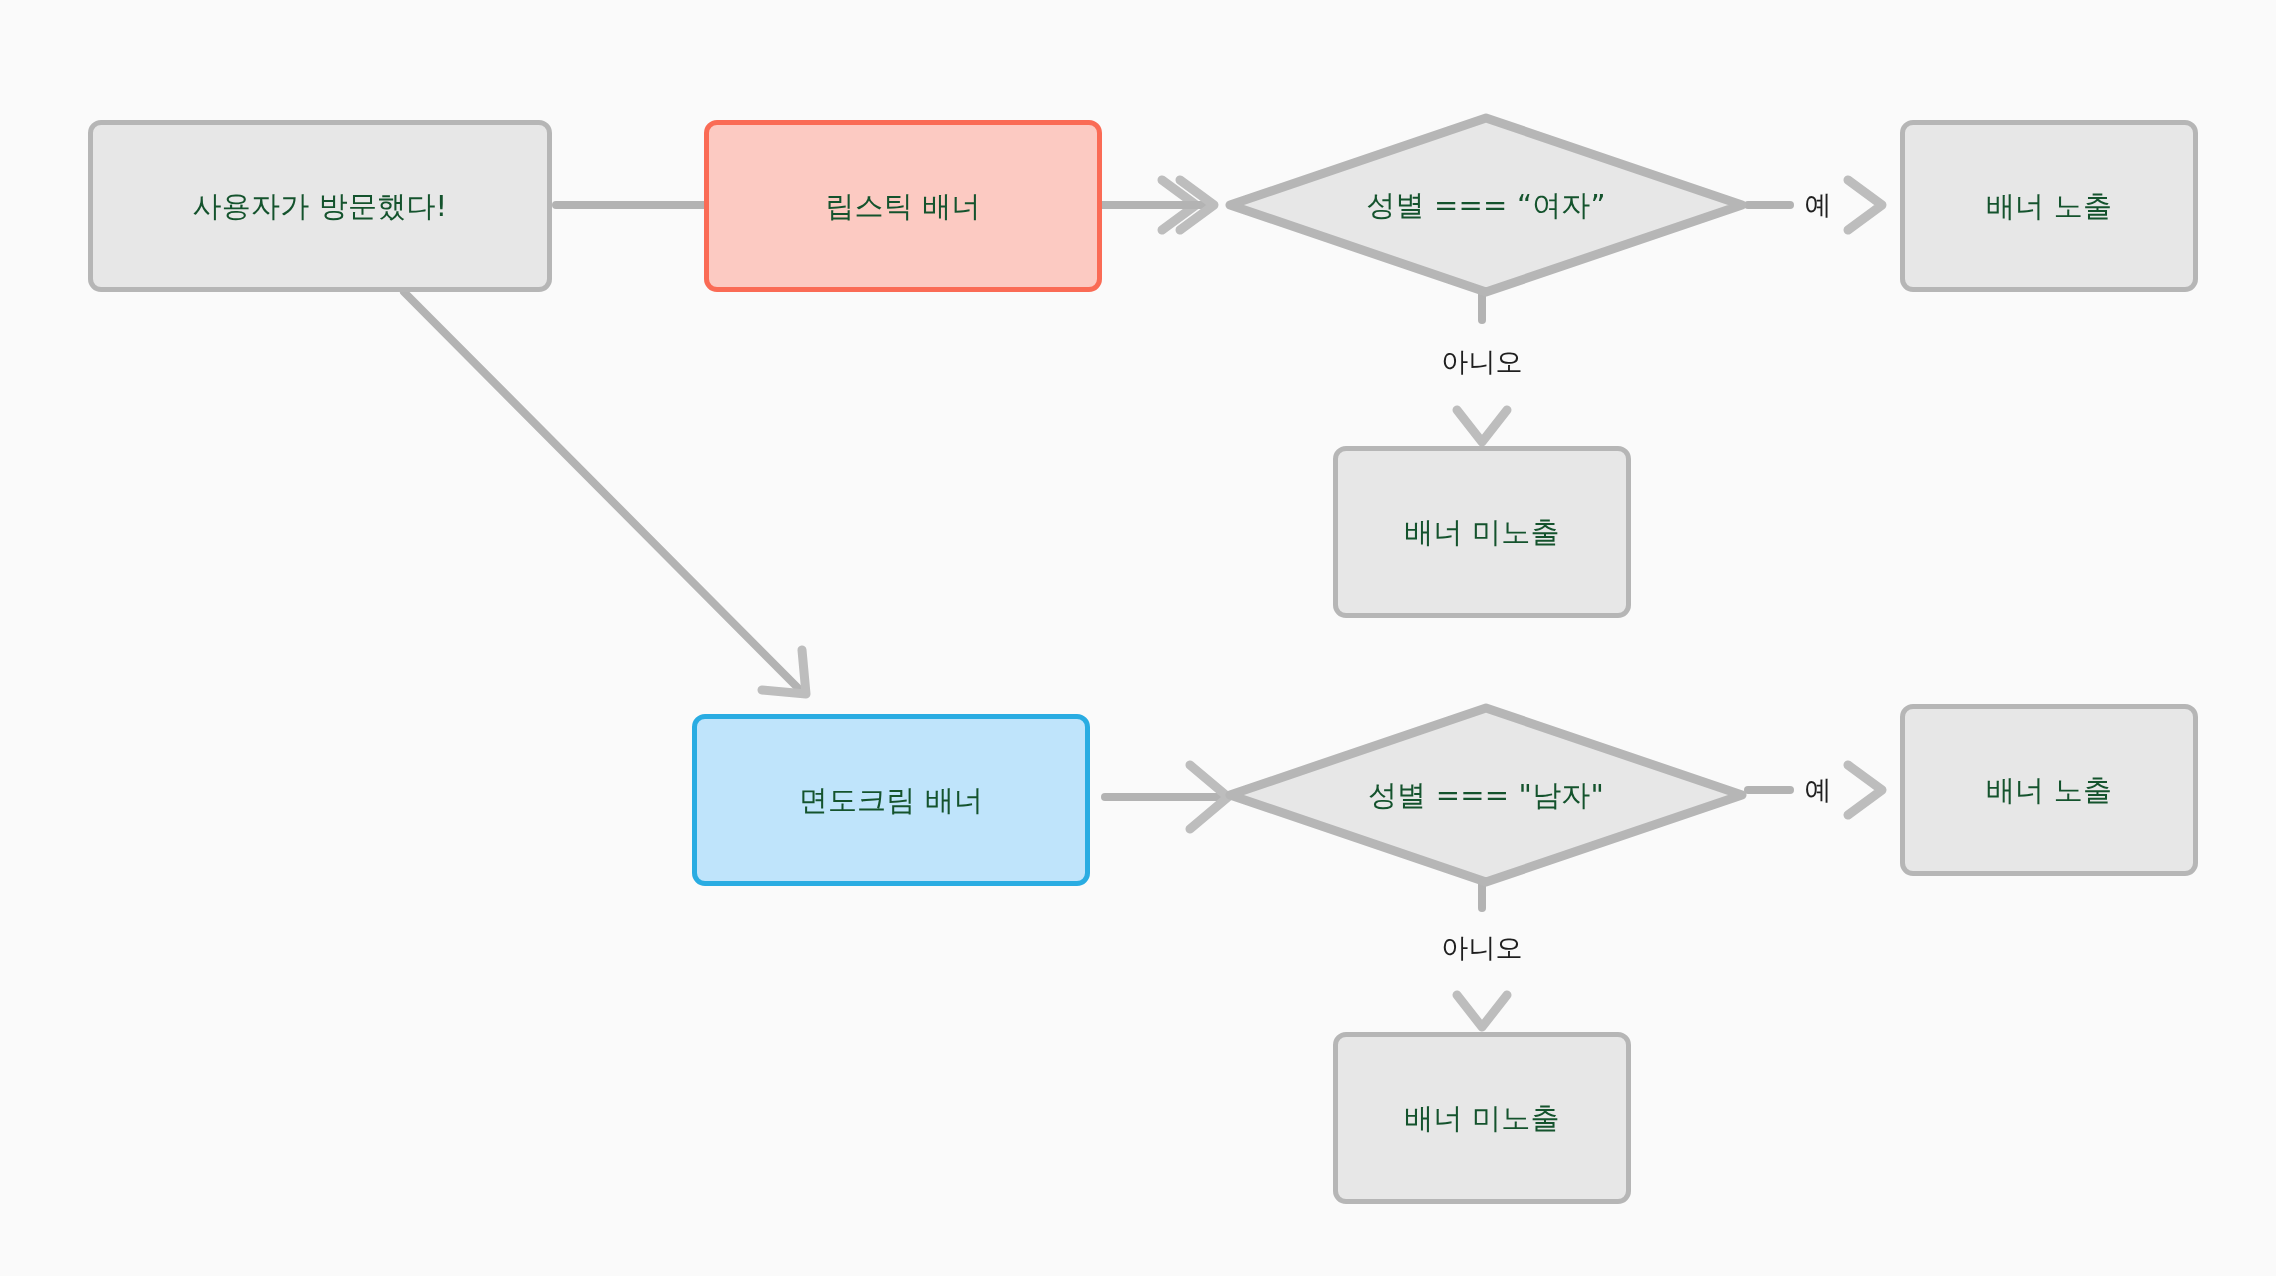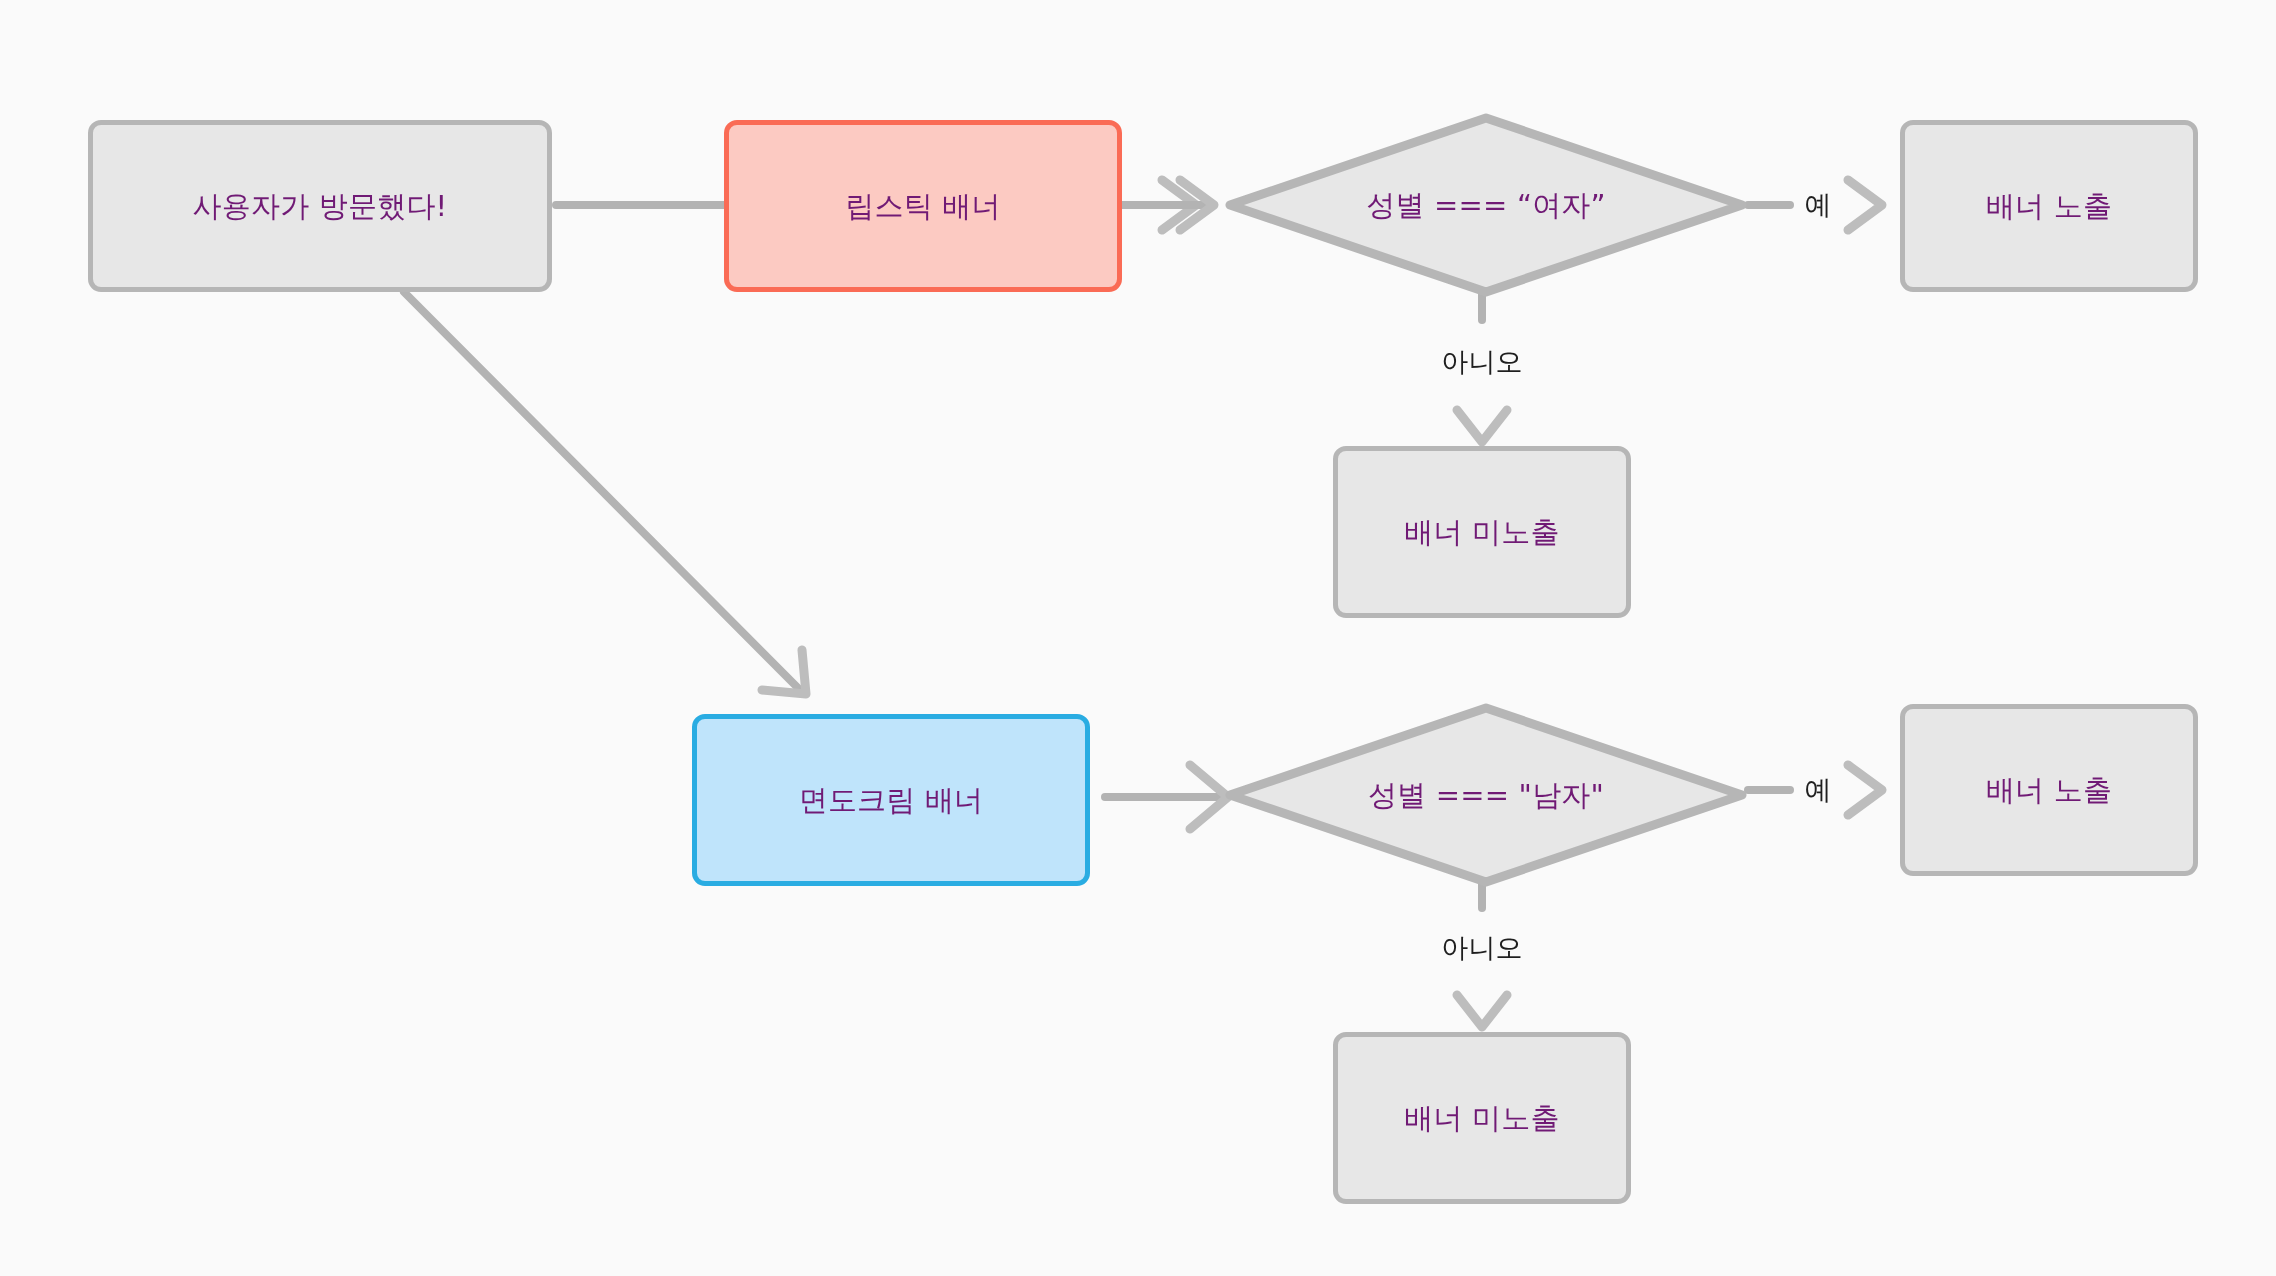--- a/index.html
+++ b/index.html
@@ -14,21 +14,21 @@
   #canvas {
     position: relative;
     width: 2276px;
     height: 1276px;
     background: #fafafa;
     overflow: hidden;
   }
   
   .node-label {
     font-size: 29px;
-    color: #701a75;
+    color: #14532d;
     line-height: 1.2;
     white-space: nowrap;
     letter-spacing: 0.2px;
   }
   
   .rect-node {
     position: absolute;
     box-sizing: border-box;
     display: flex;
     align-items: center;
@@ -155,21 +155,21 @@
   <div class="edge-label" style="left:1482px; top:362px;">아니오</div>
 
   <div class="edge-label" style="left:1818px; top:790px;">예</div>
 
   <div class="edge-label" style="left:1482px; top:948px;">아니오</div>
 
   <div class="rect-node rect-gray" style="left:88px; top:120px; width:464px; height:172px;">
     <span class="node-label">사용자가 방문했다!</span>
   </div>
 
-  <div class="rect-node rect-red" style="left:724px; top:120px; width:398px; height:172px;">
+  <div class="rect-node rect-red" style="left:704px; top:120px; width:398px; height:172px;">
     <span class="node-label">립스틱 배너</span>
   </div>
 
   <div class="diamond-node" style="left:1222px; top:110px; width:528px; height:190px;text-align:right;">
     <svg width="528" height="190" viewBox="0 0 528 190" xmlns="http://www.w3.org/2000/svg">
       <path d="M 264 8 L 520 95 L 264 182 L 8 95 Z" fill="#e7e7e7" stroke="#b6b6b6" stroke-width="9" stroke-linejoin="round"></path>
     </svg>
     <div class="diamond-text">
       <span class="node-label">성별 === “여자”</span>
     </div>

